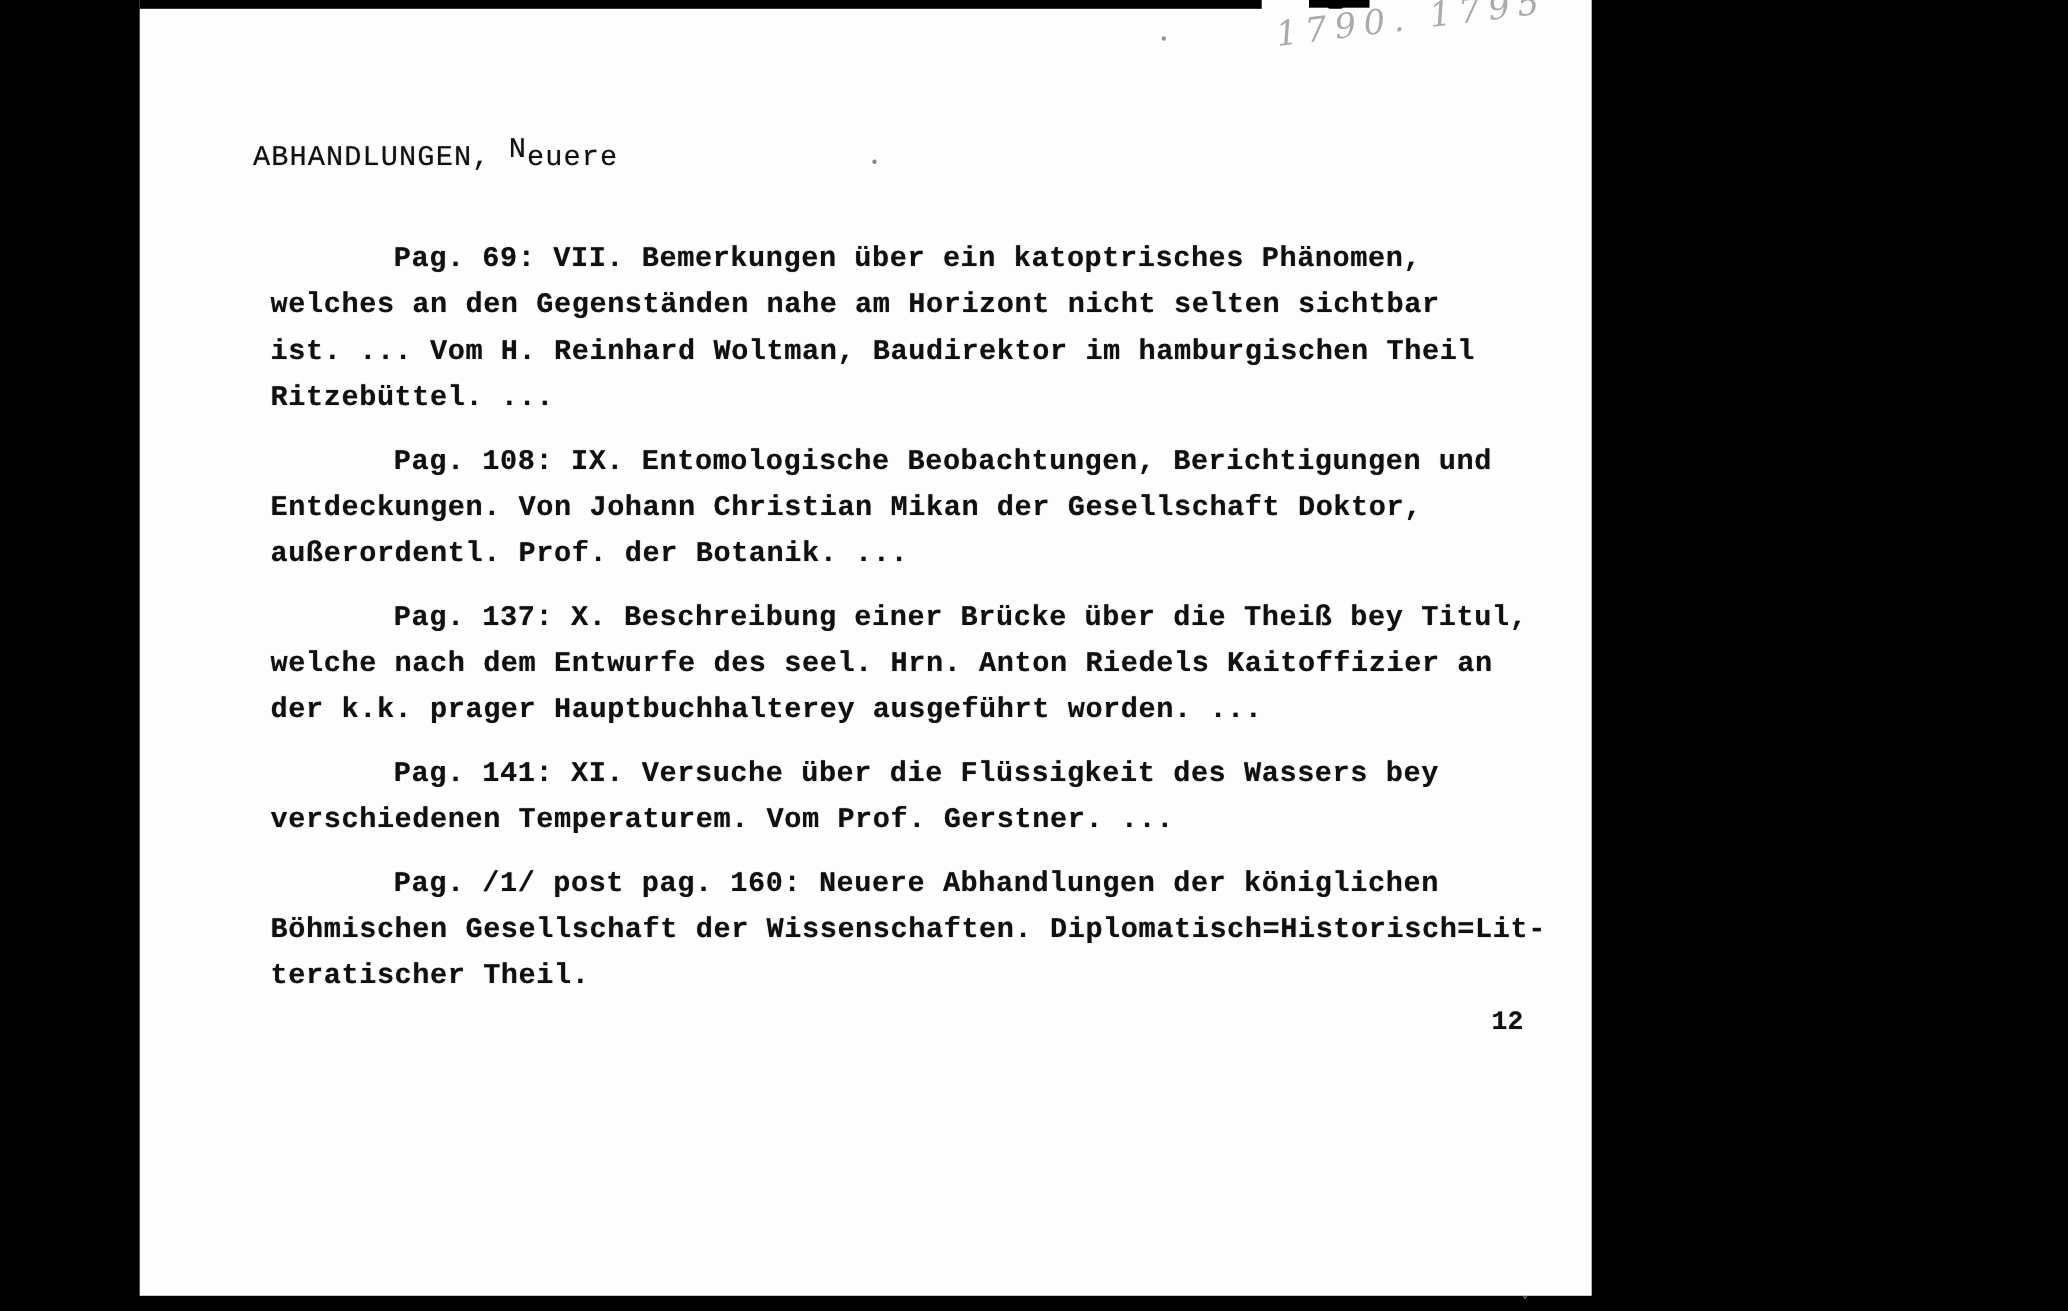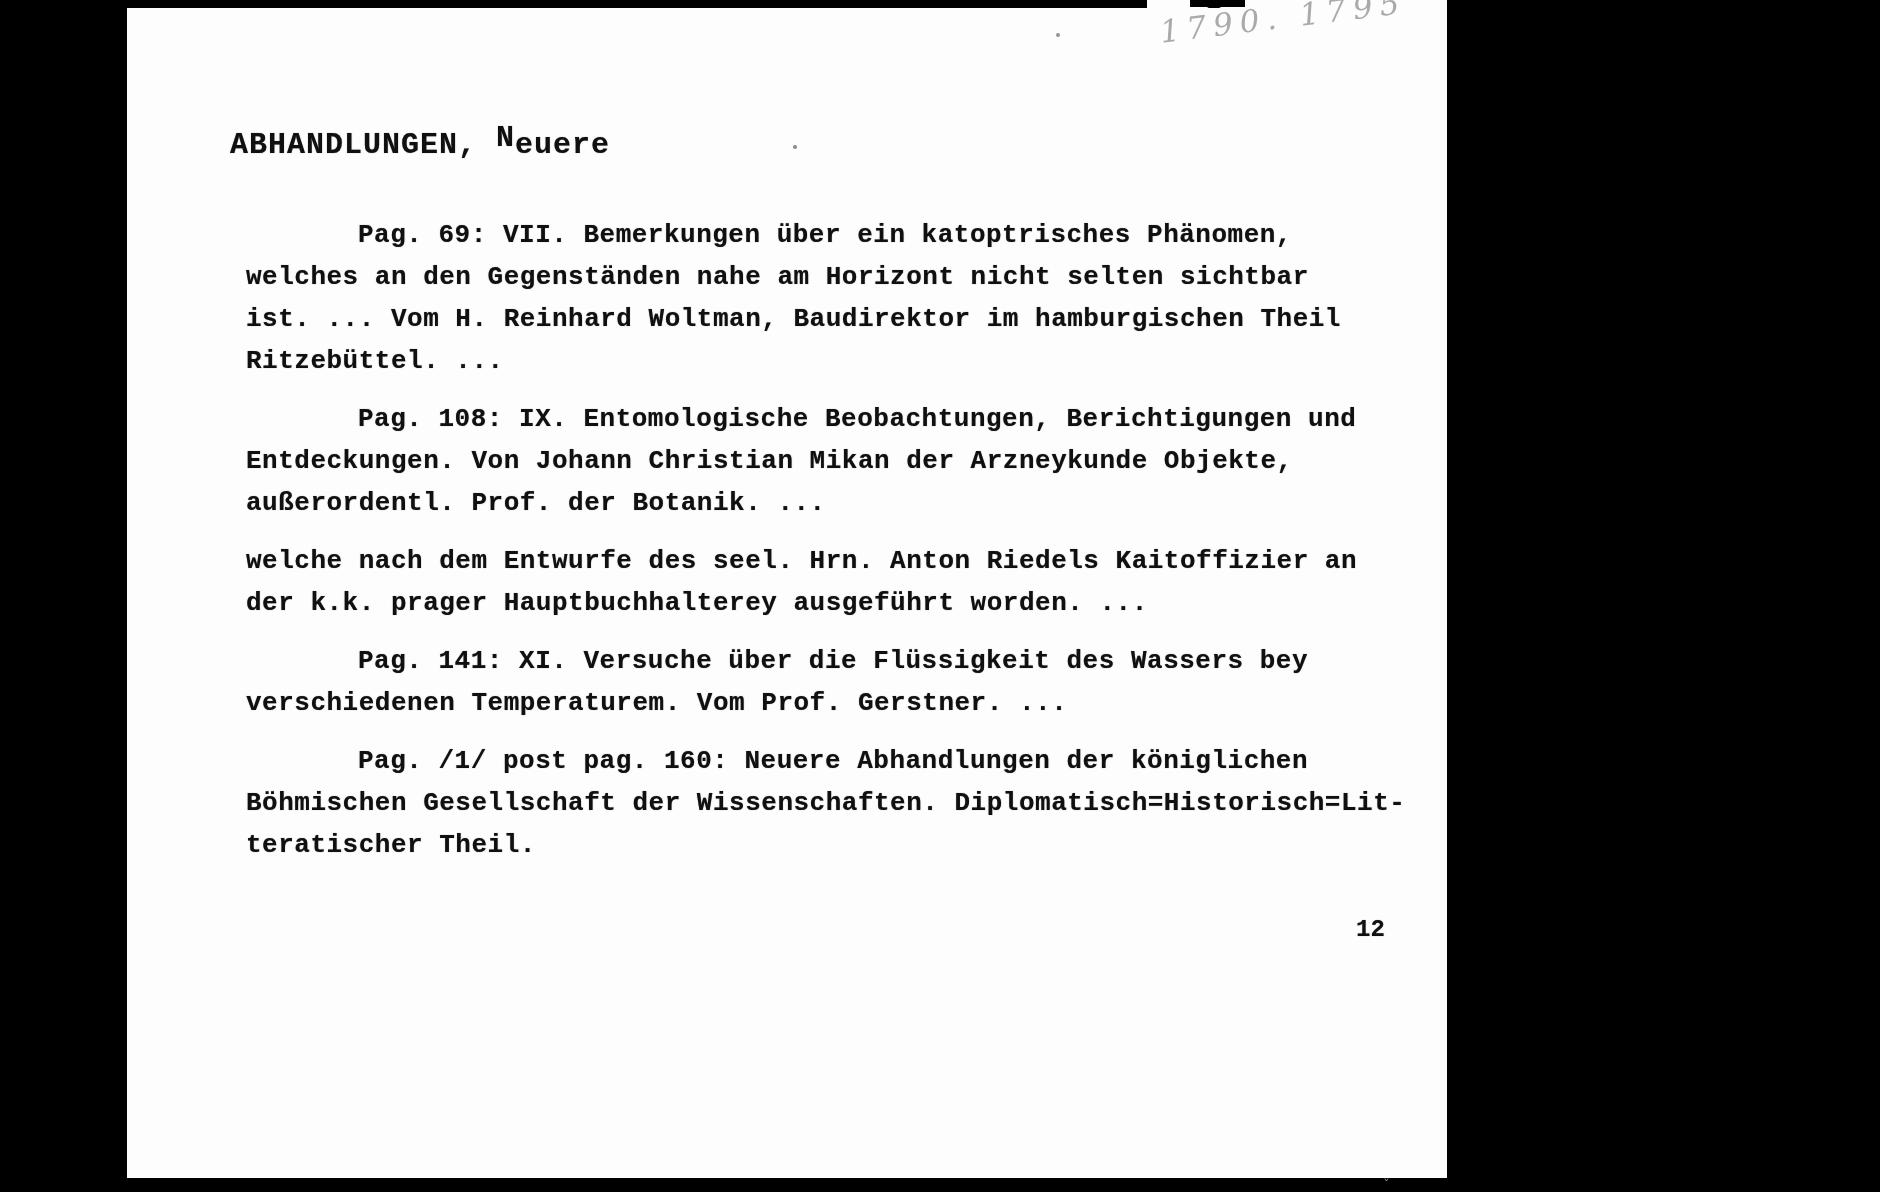--- a/index.html
+++ b/index.html
@@ -30,21 +30,21 @@
   .handwriting{
     position:absolute;left:1158px;top:14px;width:300px;
     color:var(--pencil,#8f8f8f);
     font-family:"DejaVu Serif",serif;font-style:italic;
     font-size:31px;letter-spacing:7px;
     transform:rotate(-7deg);transform-origin:left top;
     opacity:.75;white-space:pre;
   }
   .heading{
     position:absolute;left:230px;top:128px;
-    font-size:30px;font-weight:700;color:var(--ink,#101010);
+    font-size:26px;font-weight:400;color:var(--ink,#101010);
     letter-spacing:1px;white-space:pre;
   }
   .raised{position:relative;top:-7px;}
   .textblock{
     position:absolute;left:230px;top:198px;width:1190px;
     font-size:26px;font-weight:700;color:var(--ink,#101010);
     letter-spacing:.5px;
   }
   .para{margin:16px;}
   .line{height:42px;line-height:42px;white-space:pre;}
@@ -73,24 +73,25 @@
 
 <div class="textblock" id="paragraphs">
     <div class="para">
       <div class="line indent">Pag. 69: VII. Bemerkungen über ein katoptrisches Phänomen,</div>
       <div class="line">welches an den Gegenständen nahe am Horizont nicht selten sichtbar</div>
       <div class="line">ist. ... Vom H. Reinhard Woltman, Baudirektor im hamburgischen Theil</div>
       <div class="line">Ritzebüttel. ...</div>
     </div>
     <div class="para">
       <div class="line indent">Pag. 108: IX. Entomologische Beobachtungen, Berichtigungen und</div>
-      <div class="line">Entdeckungen. Von Johann Christian Mikan der Arzneykunde Objekte,</div>
+      <div class="line">Entdeckungen. Von Johann Christian Mikan der Gesellschaft Doktor,</div>
       <div class="line">außerordentl. Prof. der Botanik. ...</div>
     </div>
     <div class="para">
+      <div class="line indent">Pag. 137: X. Beschreibung einer Brücke über die Theiß bey Titul,</div>
       <div class="line">welche nach dem Entwurfe des seel. Hrn. Anton Riedels Kaitoffizier an</div>
       <div class="line">der k.k. prager Hauptbuchhalterey ausgeführt worden. ...</div>
     </div>
     <div class="para">
       <div class="line indent">Pag. 141: XI. Versuche über die Flüssigkeit des Wassers bey</div>
       <div class="line">verschiedenen Temperaturem. Vom Prof. Gerstner. ...</div>
     </div>
     <div class="para">
       <div class="line indent">Pag. /1/ post pag. 160: Neuere Abhandlungen der königlichen</div>
       <div class="line">Böhmischen Gesellschaft der Wissenschaften. Diplomatisch=Historisch=Lit-</div>

